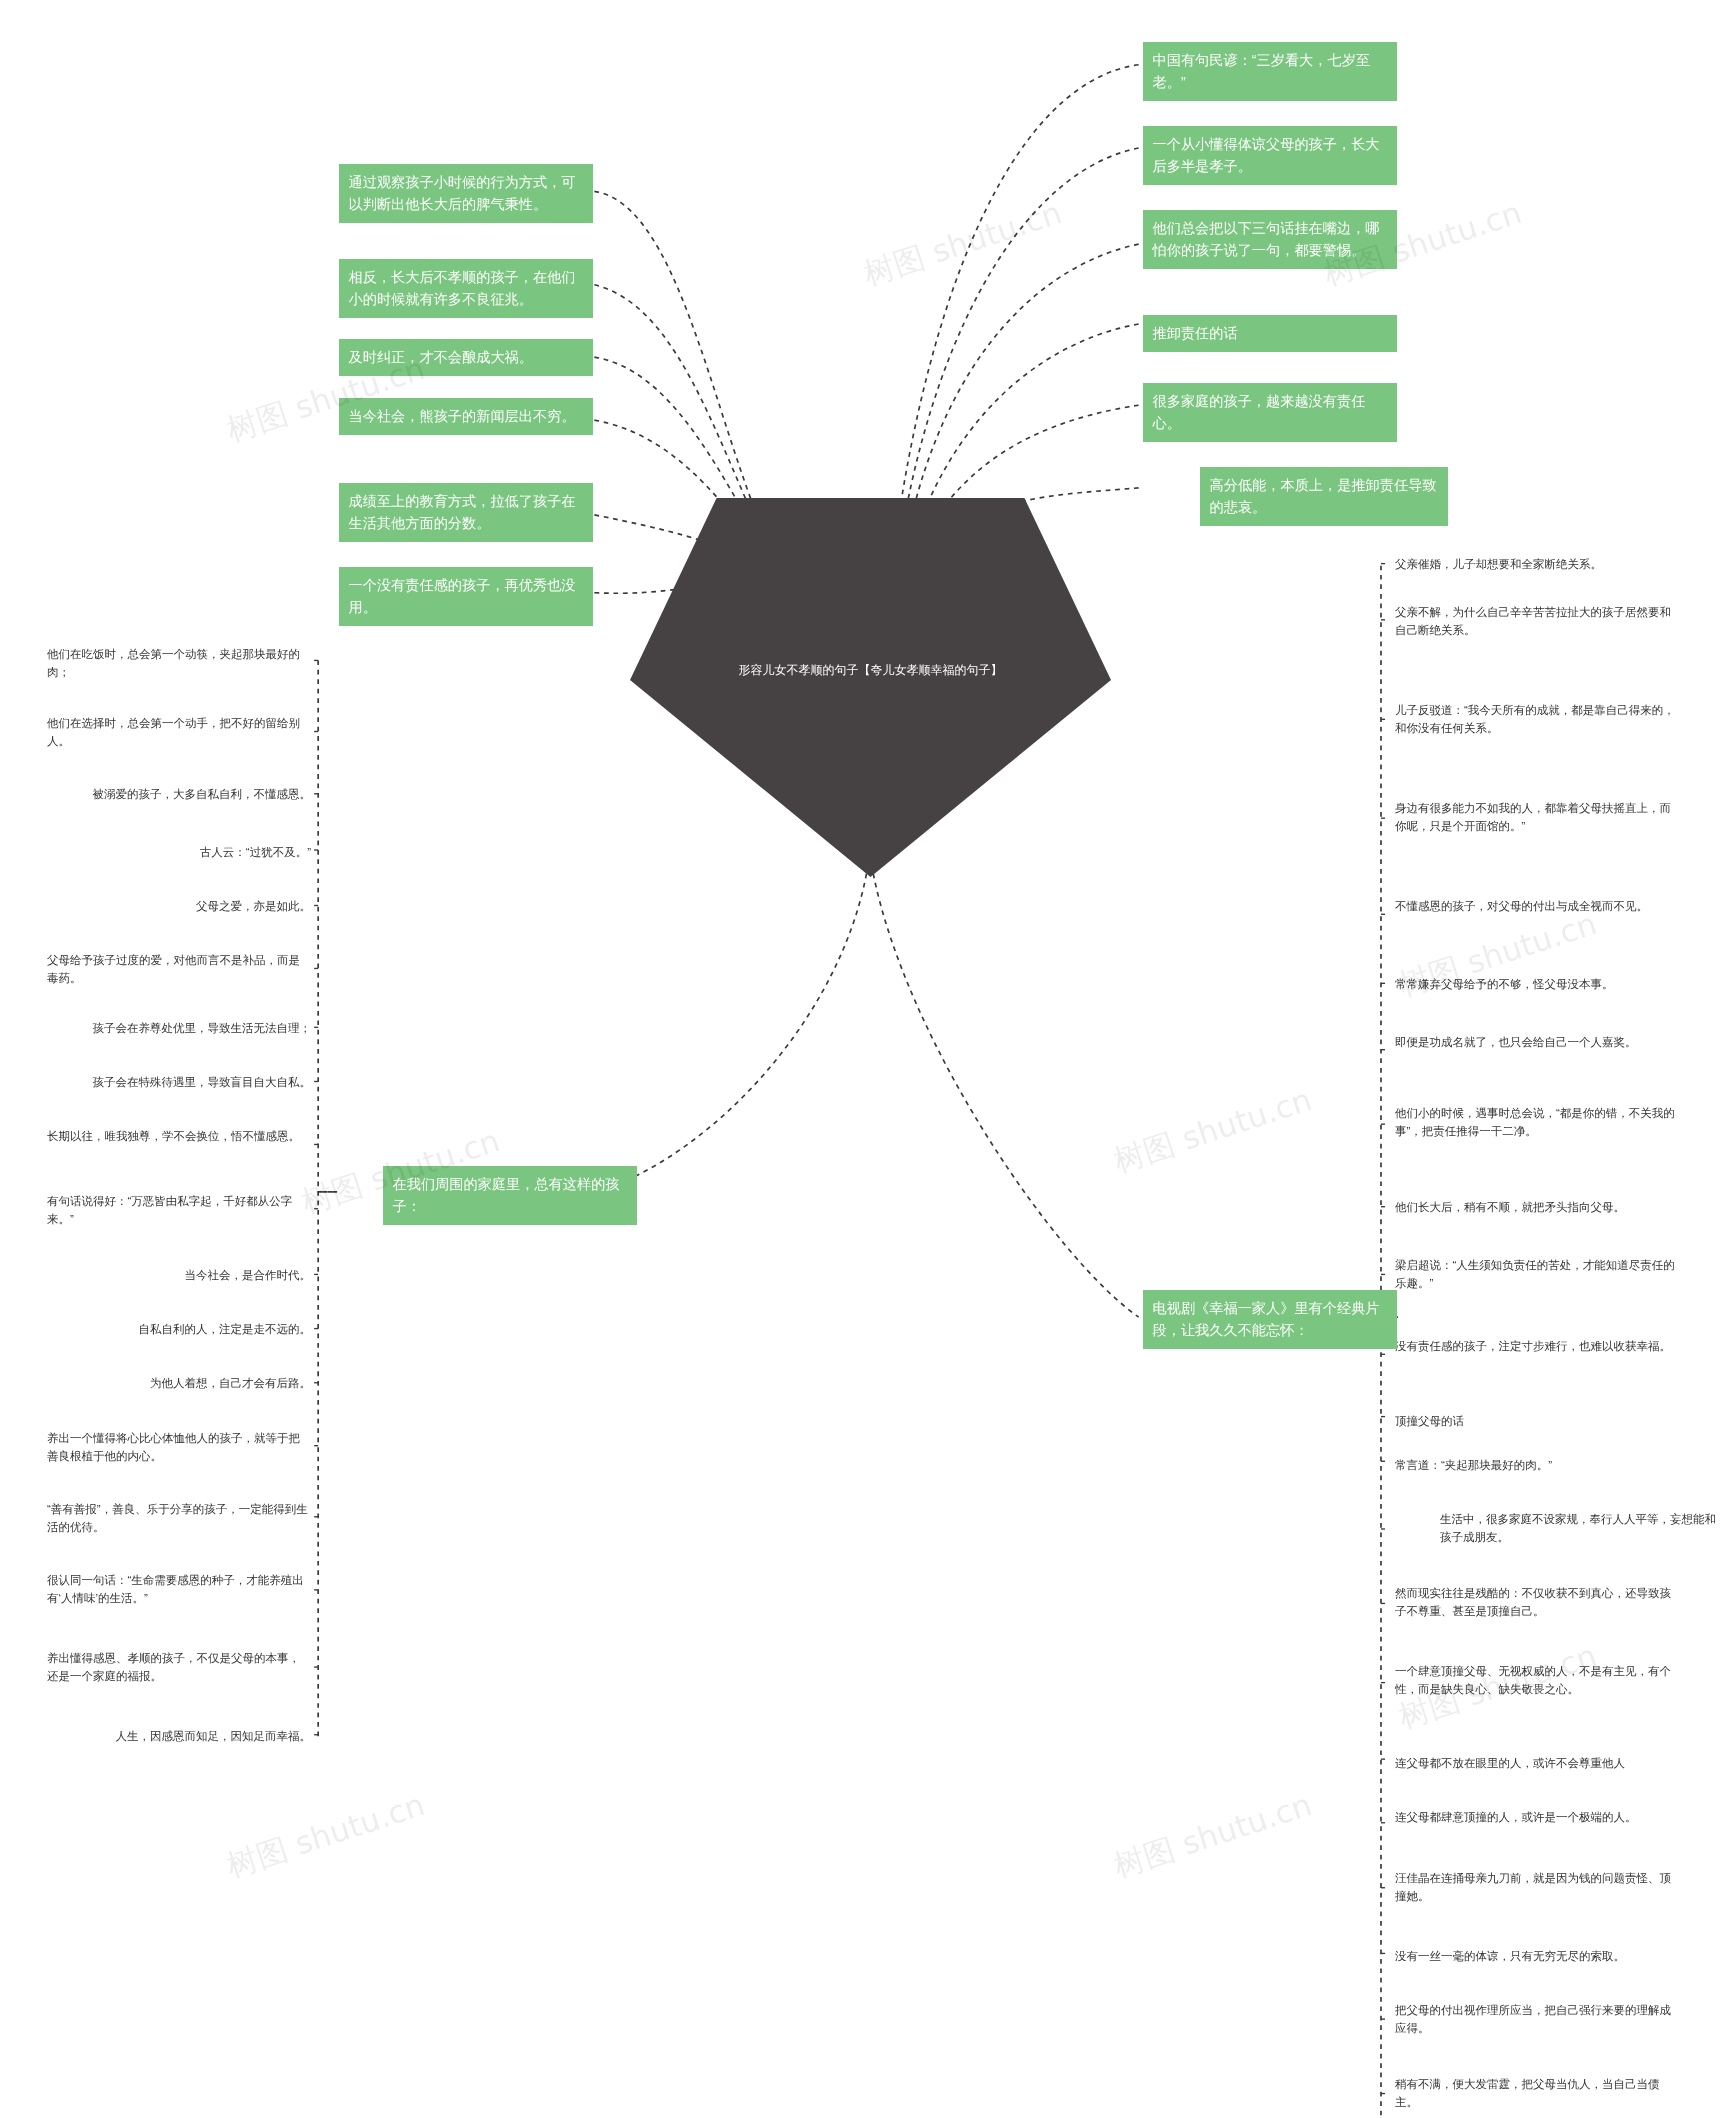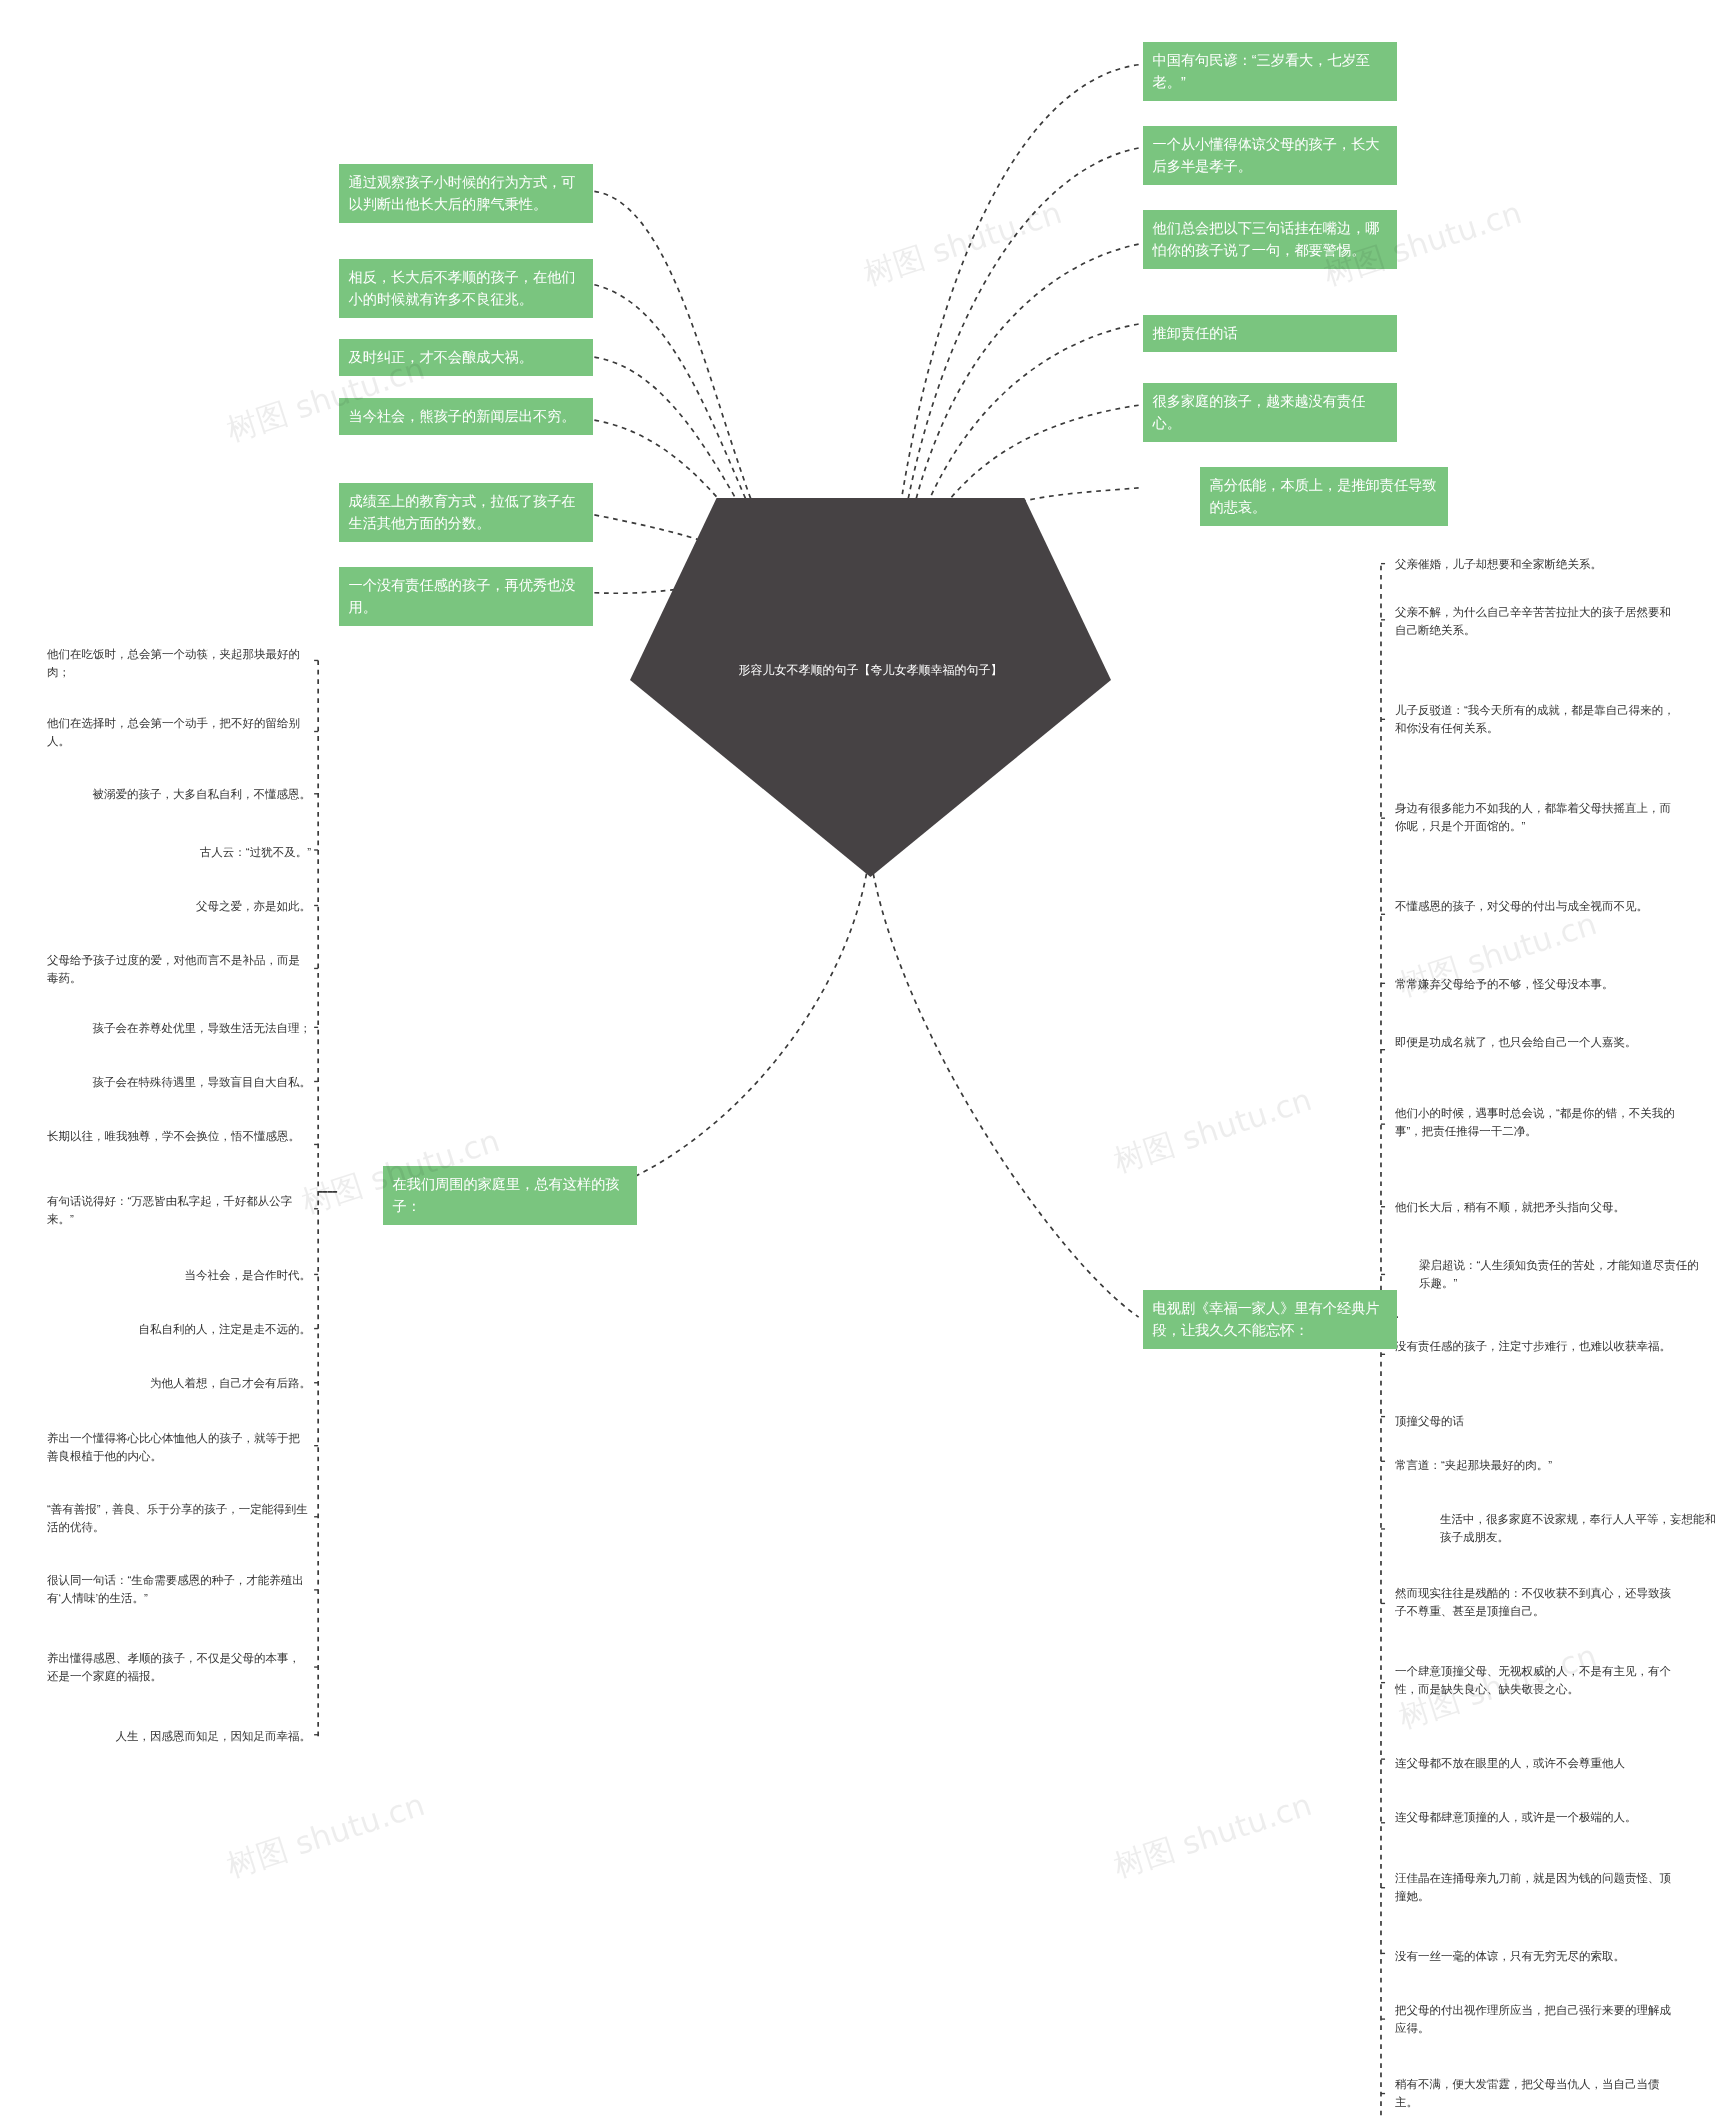--- a/index.html
+++ b/index.html
@@ -208,21 +208,21 @@
   <div id="right-items-group">
       <div class="node plain" style="left: 1395px; top: 555px; width: 284px;"><span>父亲催婚，儿子却想要和全家断绝关系。</span></div>
       <div class="node plain" style="left: 1395px; top: 603px; width: 284px;"><span>父亲不解，为什么自己辛辛苦苦拉扯大的孩子居然要和自己断绝关系。</span></div>
       <div class="node plain" style="left: 1395px; top: 701px; width: 284px;"><span>儿子反驳道：“我今天所有的成就，都是靠自己得来的，和你没有任何关系。</span></div>
       <div class="node plain" style="left: 1395px; top: 799px; width: 284px;"><span>身边有很多能力不如我的人，都靠着父母扶摇直上，而你呢，只是个开面馆的。”</span></div>
       <div class="node plain" style="left: 1395px; top: 897px; width: 284px;"><span>不懂感恩的孩子，对父母的付出与成全视而不见。</span></div>
       <div class="node plain" style="left: 1395px; top: 975px; width: 284px;"><span>常常嫌弃父母给予的不够，怪父母没本事。</span></div>
       <div class="node plain" style="left: 1395px; top: 1033px; width: 284px;"><span>即便是功成名就了，也只会给自己一个人嘉奖。</span></div>
       <div class="node plain" style="left: 1395px; top: 1104px; width: 284px;"><span>他们小的时候，遇事时总会说，“都是你的错，不关我的事”，把责任推得一干二净。</span></div>
       <div class="node plain" style="left: 1395px; top: 1198px; width: 284px;"><span>他们长大后，稍有不顺，就把矛头指向父母。</span></div>
-      <div class="node plain" style="left: 1395px; top: 1256px; width: 284px; margin-left: 24px;"><span>梁启超说：“人生须知负责任的苦处，才能知道尽责任的乐趣。”</span></div>
+      <div class="node plain" style="left: 1395px; top: 1256px; width: 284px;"><span>梁启超说：“人生须知负责任的苦处，才能知道尽责任的乐趣。”</span></div>
       <div class="node plain" style="left: 1395px; top: 1337px; width: 284px;"><span>没有责任感的孩子，注定寸步难行，也难以收获幸福。</span></div>
       <div class="node plain" style="left: 1395px; top: 1412px; width: 284px;"><span>顶撞父母的话</span></div>
       <div class="node plain" style="left: 1395px; top: 1456px; width: 284px;"><span>常言道：“夹起那块最好的肉。”</span></div>
       <div class="node plain" style="left: 1395px; top: 1510px; width: 284px; margin-left: 45px;"><span>生活中，很多家庭不设家规，奉行人人平等，妄想能和孩子成朋友。</span></div>
       <div class="node plain" style="left: 1395px; top: 1584px; width: 284px;"><span>然而现实往往是残酷的：不仅收获不到真心，还导致孩子不尊重、甚至是顶撞自己。</span></div>
       <div class="node plain" style="left: 1395px; top: 1662px; width: 284px;"><span>一个肆意顶撞父母、无视权威的人，不是有主见，有个性，而是缺失良心、缺失敬畏之心。</span></div>
       <div class="node plain" style="left: 1395px; top: 1754px; width: 284px;"><span>连父母都不放在眼里的人，或许不会尊重他人</span></div>
       <div class="node plain" style="left: 1395px; top: 1808px; width: 284px;"><span>连父母都肆意顶撞的人，或许是一个极端的人。</span></div>
       <div class="node plain" style="left: 1395px; top: 1869px; width: 284px;"><span>汪佳晶在连捅母亲九刀前，就是因为钱的问题责怪、顶撞她。</span></div>
       <div class="node plain" style="left: 1395px; top: 1947px; width: 284px;"><span>没有一丝一毫的体谅，只有无穷无尽的索取。</span></div>

